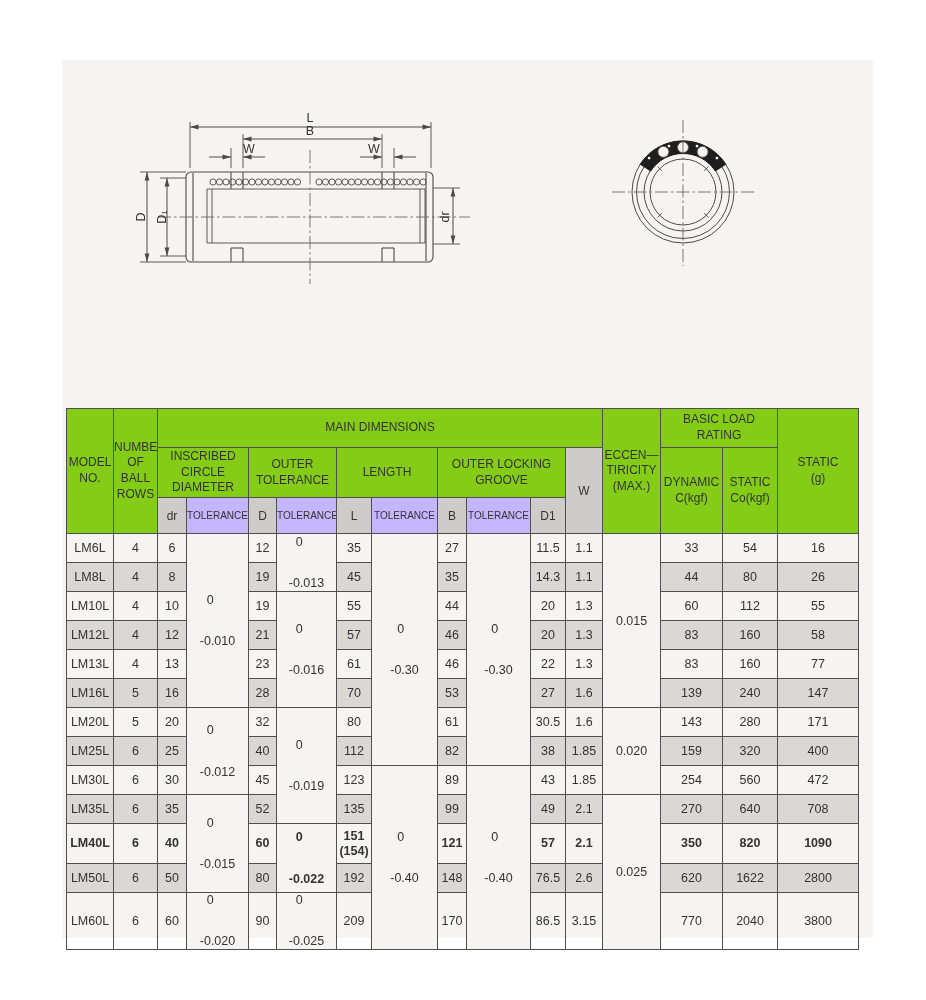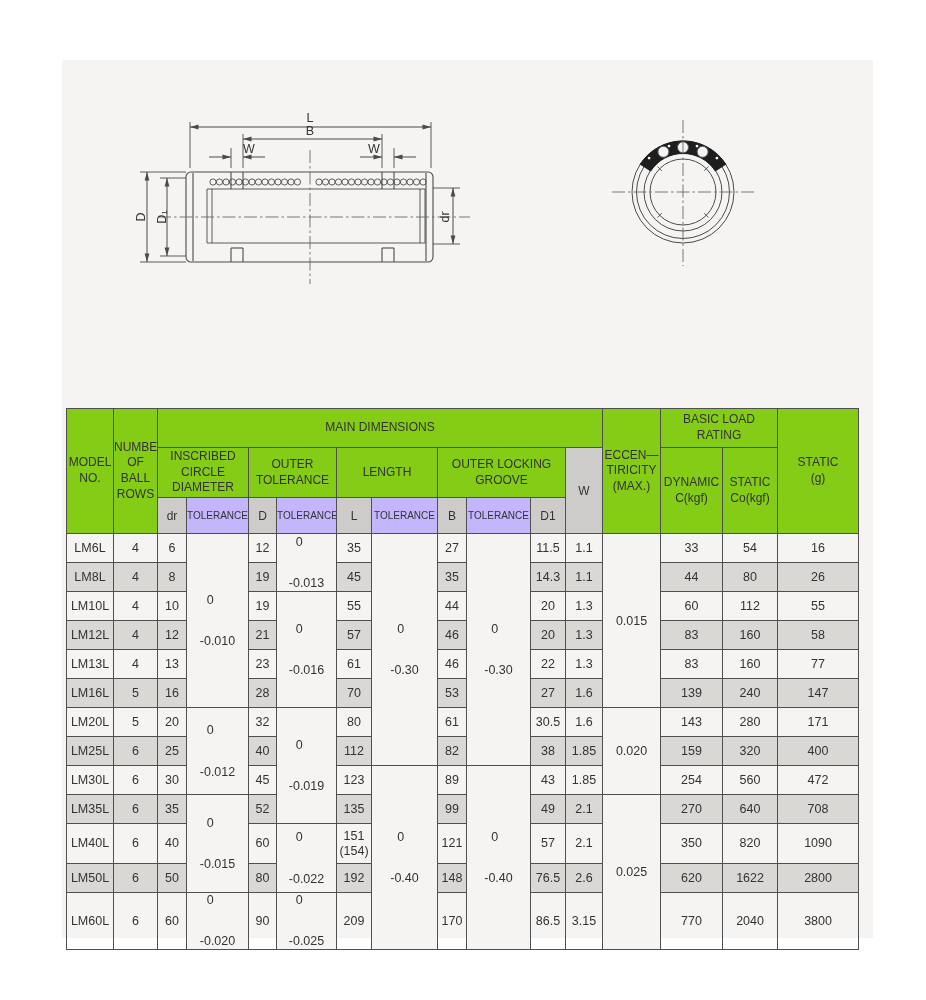--- a/index.html
+++ b/index.html
@@ -14,21 +14,21 @@
   td.hd{background:#84cc16;font-size:12px;line-height:1.3;white-space:pre-line;color:#333;}
   td.hs{background:#cdccca;font-size:12px;color:#333;}
   td.ht{background:#c4b5fd;font-size:10px;color:#333;}
   td.d{font-size:12.5px;color:#333;white-space:pre-line;line-height:1.15;}
   td.sh{background:#d9d8d5;}
   td.tc,td.ec{font-size:12.5px;color:#333;background:#f5f4f2;}
   .tol{display:inline-block;text-align:left;line-height:1.15;}
   .tu{display:block;padding-left:7px;}
   .tb{display:block;margin-top:27px;}
   tr.hr1{height:39px;} tr.hr2{height:50px;margin-top:16px;} tr.hr3{height:36px;}
-  tr.r{height:29px;} tr.rl{height:40px;}
+  tr.r{height:29px;} tr.rl{height:40px;font-weight:bold;}
 </style>
 </head>
 <body>
 
 <div class="page">
   <div class="card"></div>
 
   <svg class="draw" width="926" height="390" viewBox="0 0 926 390">
     <defs>
       <marker id="arw" viewBox="-10 -4 11 8" markerWidth="11" markerHeight="8" refX="0" refY="0" orient="auto-start-reverse">

